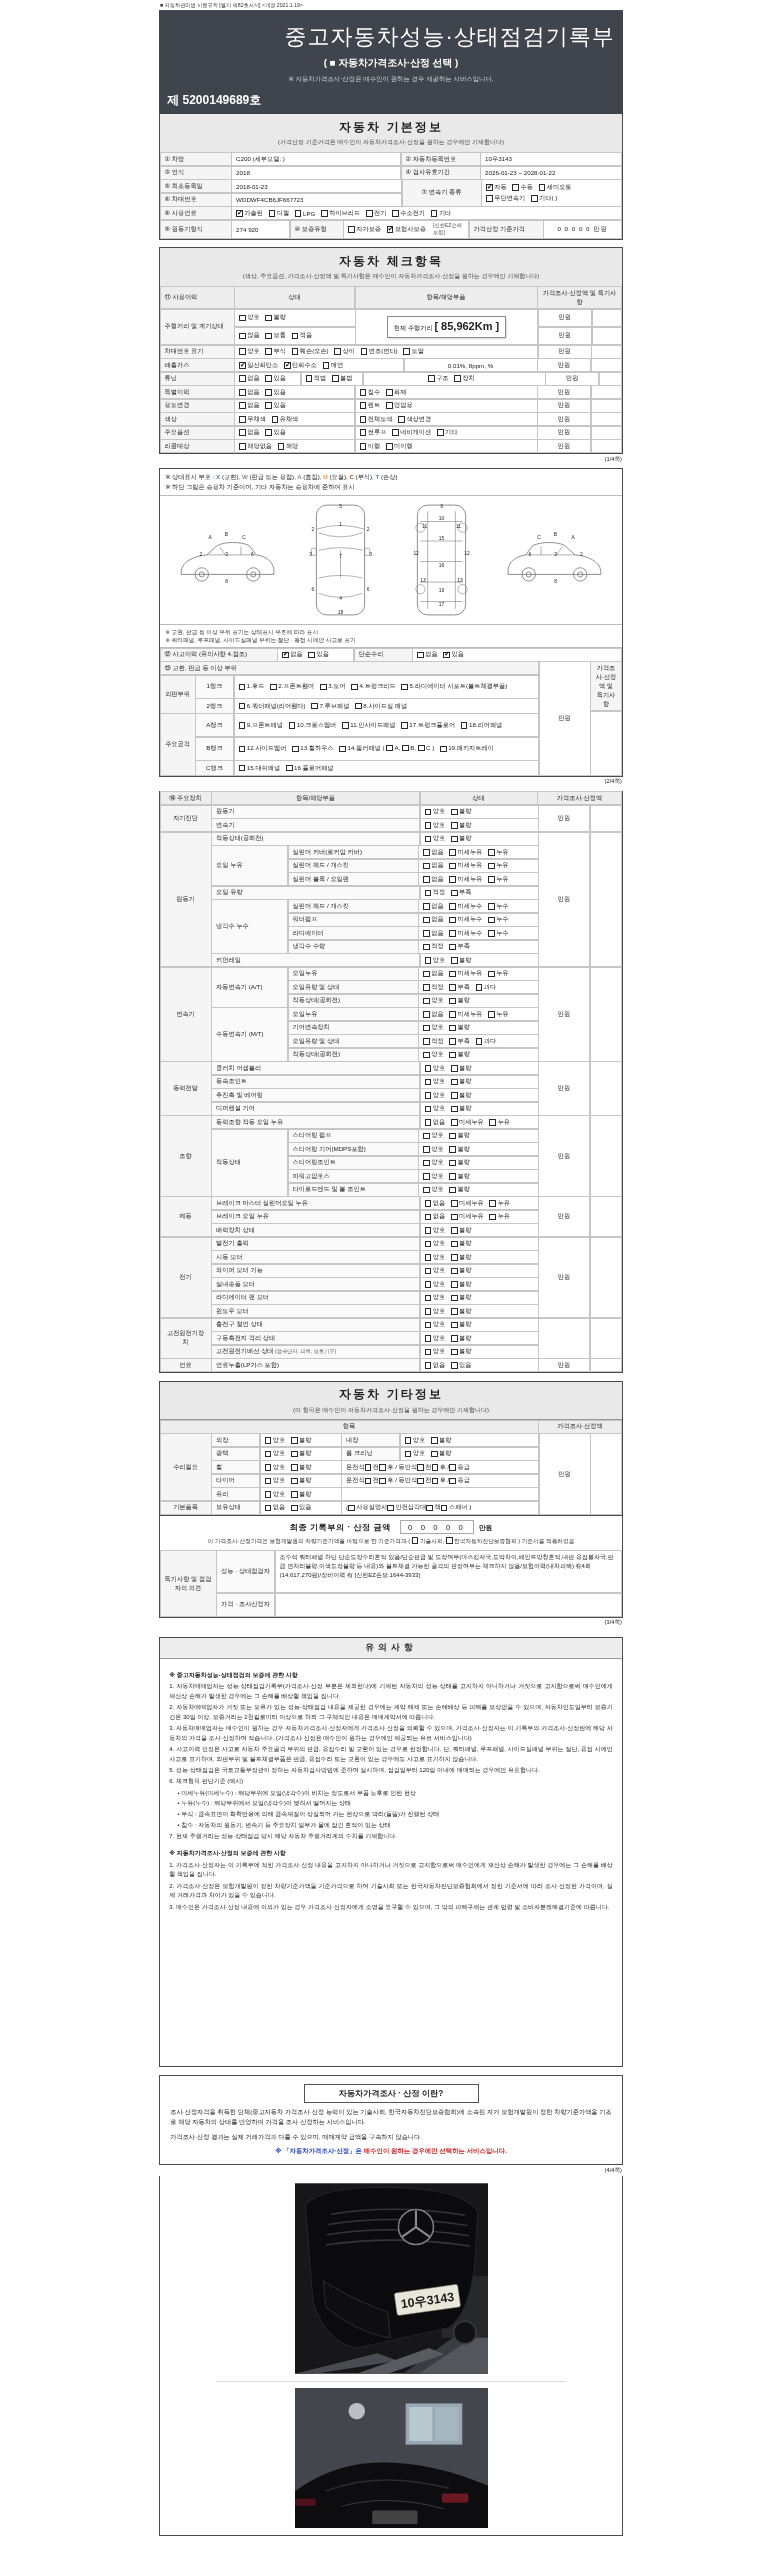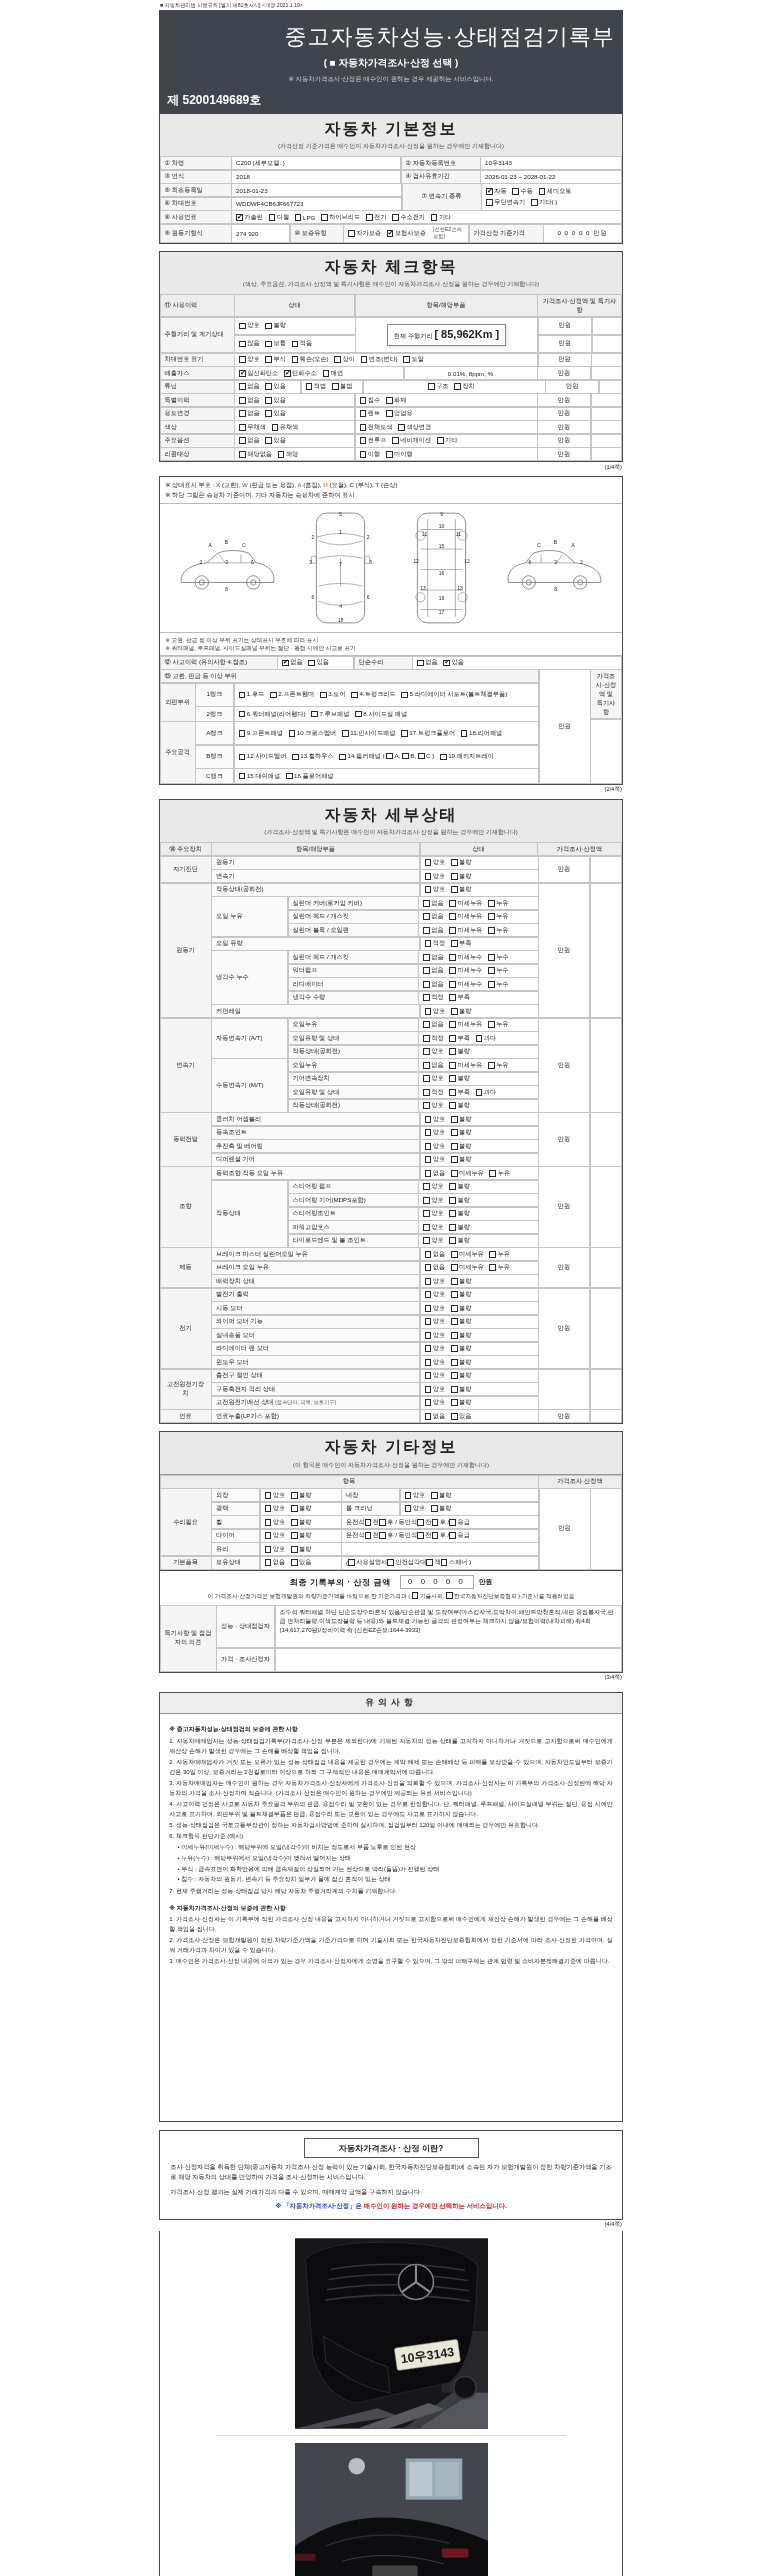--- a/index.html
+++ b/index.html
@@ -9,21 +9,21 @@
   .tiny{font-size:5.2px;color:#333;padding:0.5px 1px 1.5px 1px;border-bottom:1.5px solid #4a4a4a}
   
   .band{background:#40444c;color:#fff;padding:11.3px 8.2px 5.2px 8.2px}
   .band-title{text-align:right;font-size:22px;font-weight:normal;letter-spacing:1px}
   .band-sub{text-align:center;font-size:9.8px;font-weight:bold;margin-top:5.2px}
   .band-note{text-align:center;font-size:6.4px;color:#d4d7dd;margin-top:4.1px}
   .band-doc{font-size:12px;font-weight:bold;margin-top:8.2px}
   
   .sec{border:1px solid #4a4a4a;margin-top:7.2px;background:#fff}
   .shead{background:#e9e9e9;border-bottom:0.5px solid #9a9a9a;padding:4.6px 4.1px;text-align:center}
-  .st{font-size:16px;font-weight:bold;letter-spacing:2.1px}
+  .st{font-size:12px;font-weight:bold;letter-spacing:2.1px}
   .sn{font-size:6px;color:#444;margin-top:2.6px}
   .row{display:flex}
   .col{display:flex;flex-direction:column}
   .c{border:0.5px solid #c6c6c6;margin:-0.5px 0 0 -0.5px;padding:1.5px 4.1px;font-size:6.2px;
      display:flex;align-items:center;min-height:14px;background:#fff}
   .lab{background:#f5f5f5}
   .lab2{background:#fafafa}
   .hd{background:#ededed;font-weight:normal}
   .ctr{justify-content:center;text-align:center}
   .bx{display:inline-block;width:6.7px;height:6.7px;border:0.8px solid #2b2b2b;background:#fff;
@@ -710,24 +710,20 @@
             <div class="row" style="flex: 1 1 0%;">
               <div class="c " style="flex: 1 1 0%; min-width: 0px;"></div>
             </div>
           </div>
         </div>
       </div>
   </div>
   <div class="pgmark">(2/4쪽)</div>
 
   <div class="sec" style="margin-top:3.1px">
-    <div class="shead">
-      <div class="st">자동차 세부상태</div>
-      <div class="sn">(가격조사·산정액 및 특기사항은 매수인이 자동차가격조사·산정을 원하는 경우에만 기재합니다)</div>
-    </div>
     <div id="detail-table">
         <div class="row">
           <div class="c lab hd ctr" style="flex: 0 0 52px;">⑭ 주요장치</div>
           <div class="c lab hd ctr" style="flex: 0 0 209px;">항목/해당부품</div>
           <div class="c lab hd ctr" style="flex: 0 0 118px;">상태</div>
           <div class="c lab hd ctr" style="flex: 1 1 0%; min-width: 0px;">가격조사·산정액</div>
         </div>
         <div class="row">
           <div class="c lab ctr" style="flex: 0 0 52px; align-self: stretch;">자기진단</div>
           <div class="col" style="flex: 0 0 327px;">

